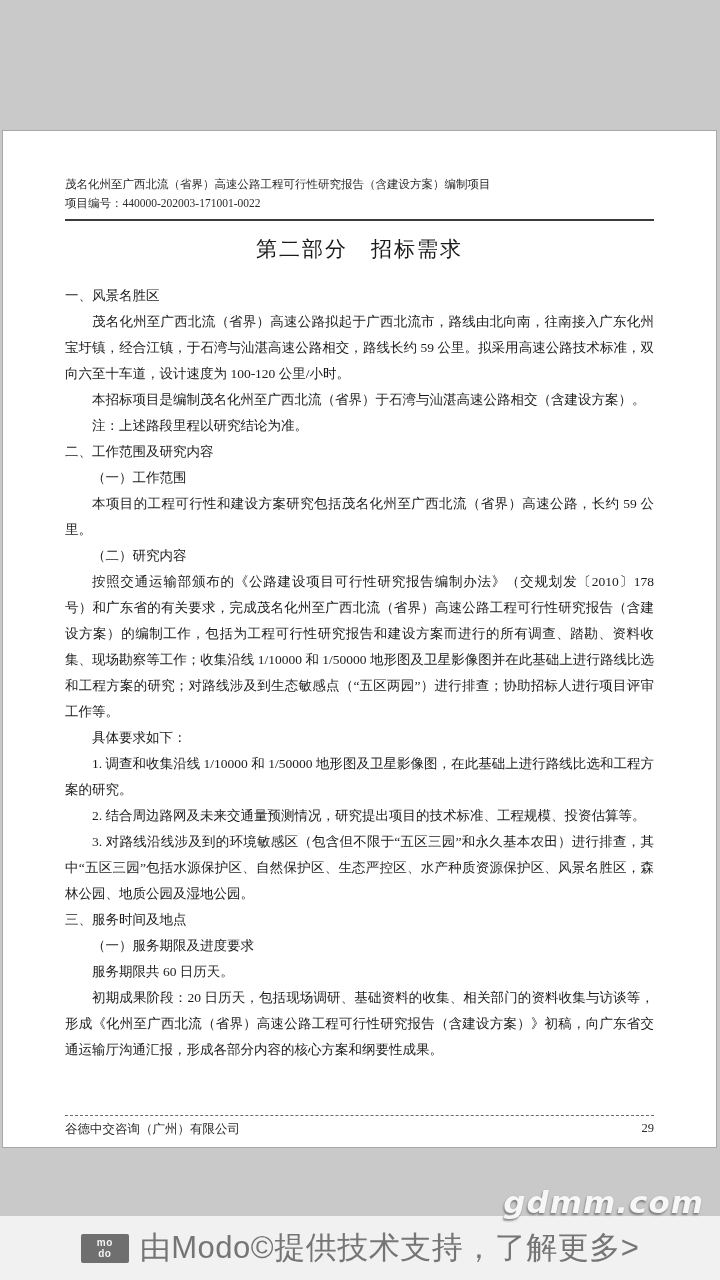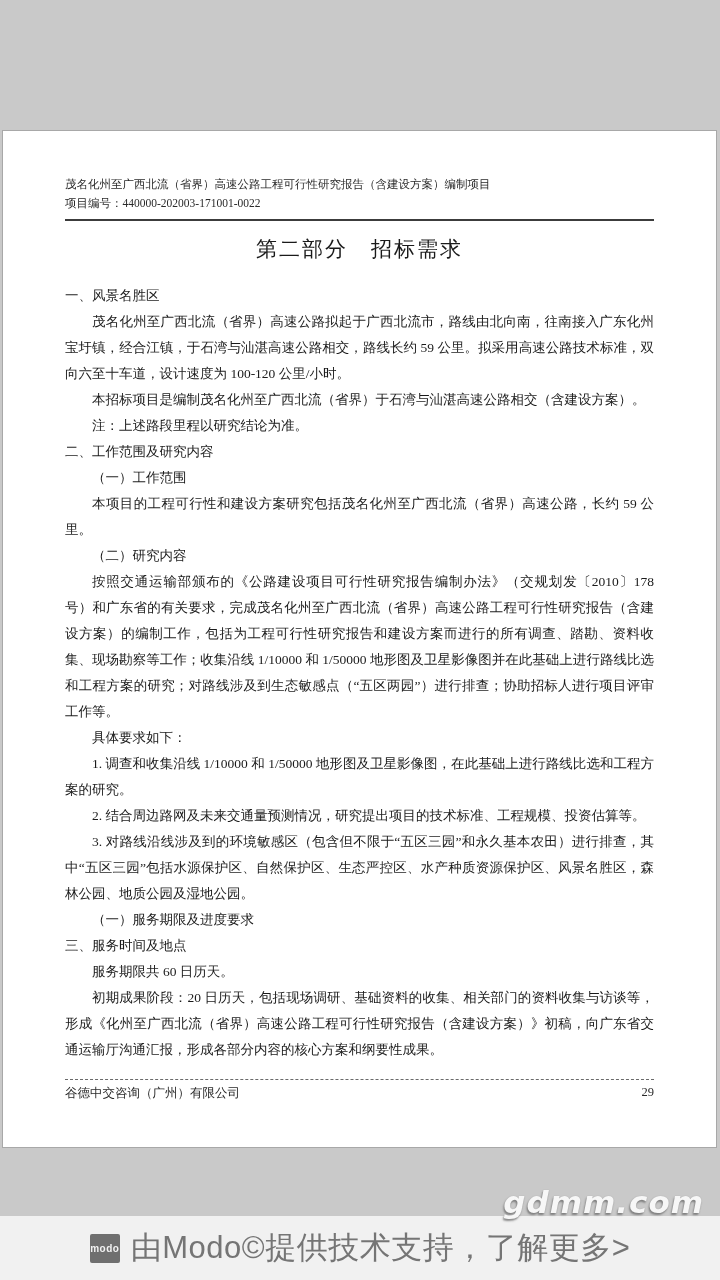--- a/index.html
+++ b/index.html
@@ -49,21 +49,21 @@
     line-height: 26px;
     text-align: justify;
     color: #1b1b1b;
   }
   .doc-body p.h1 { text-align: left; }
   .doc-body p.para { text-indent: 2em; }
 
   .doc-footer {
     position: absolute;
     left: 62px; right: 62px;
-    top: 948px;
+    top: 984px;
     border-top: 1px dashed #6a6a6a;
     padding-top: 5px;
     display: flex;
     justify-content: space-between;
     font-size: 12.5px;
     color: #2a2a2a;
   }
 
   
   .watermark {
@@ -84,26 +84,26 @@
     position: absolute;
     left: 0; top: 1216px;
     width: 720px; height: 64px;
     background: #f1f1f1;
     display: flex;
     align-items: center;
     justify-content: center;
     font-family: "Liberation Sans", "DejaVu Sans", sans-serif;
   }
   .modo-icon {
-    width: 30px; height: 29px;
+    width: 48px; height: 29px;
     background: #6f6f6f;
     color: #f2f2f2;
     border-radius: 2px;
     display: flex;
-    flex-direction: row;
+    flex-direction: column;
     align-items: center;
     justify-content: center;
     font-size: 10px;
     font-weight: bold;
     line-height: 11px;
     letter-spacing: 0.5px;
     margin-right: 11px;
     flex: 0 0 auto;
   }
   .bar-text {
@@ -133,22 +133,22 @@
         <p class="blk para">注：上述路段里程以研究结论为准。</p>
         <p class="blk h1">二、工作范围及研究内容</p>
         <p class="blk para">（一）工作范围</p>
         <p class="blk para">本项目的工程可行性和建设方案研究包括茂名化州至广西北流（省界）高速公路，长约 59 公里。</p>
         <p class="blk para">（二）研究内容</p>
         <p class="blk para">按照交通运输部颁布的《公路建设项目可行性研究报告编制办法》（交规划发〔2010〕178 号）和广东省的有关要求，完成茂名化州至广西北流（省界）高速公路工程可行性研究报告（含建设方案）的编制工作，包括为工程可行性研究报告和建设方案而进行的所有调查、踏勘、资料收集、现场勘察等工作；收集沿线 1/10000 和 1/50000 地形图及卫星影像图并在此基础上进行路线比选和工程方案的研究；对路线涉及到生态敏感点（“五区两园”）进行排查；协助招标人进行项目评审工作等。</p>
         <p class="blk para">具体要求如下：</p>
         <p class="blk para">1. 调查和收集沿线 1/10000 和 1/50000 地形图及卫星影像图，在此基础上进行路线比选和工程方案的研究。</p>
         <p class="blk para">2. 结合周边路网及未来交通量预测情况，研究提出项目的技术标准、工程规模、投资估算等。</p>
         <p class="blk para">3. 对路线沿线涉及到的环境敏感区（包含但不限于“五区三园”和永久基本农田）进行排查，其中“五区三园”包括水源保护区、自然保护区、生态严控区、水产种质资源保护区、风景名胜区，森林公园、地质公园及湿地公园。</p>
+        <p class="blk h1">三、服务时间及地点</p>
         <p class="blk para">（一）服务期限及进度要求</p>
-        <p class="blk h1">三、服务时间及地点</p>
         <p class="blk para">服务期限共 60 日历天。</p>
         <p class="blk para">初期成果阶段：20 日历天，包括现场调研、基础资料的收集、相关部门的资料收集与访谈等，形成《化州至广西北流（省界）高速公路工程可行性研究报告（含建设方案）》初稿，向广东省交通运输厅沟通汇报，形成各部分内容的核心方案和纲要性成果。</p>
       </div>
 
     <div class="doc-footer">
       <span>谷德中交咨询（广州）有限公司</span>
       <span>29</span>
     </div>
 
   </div>

